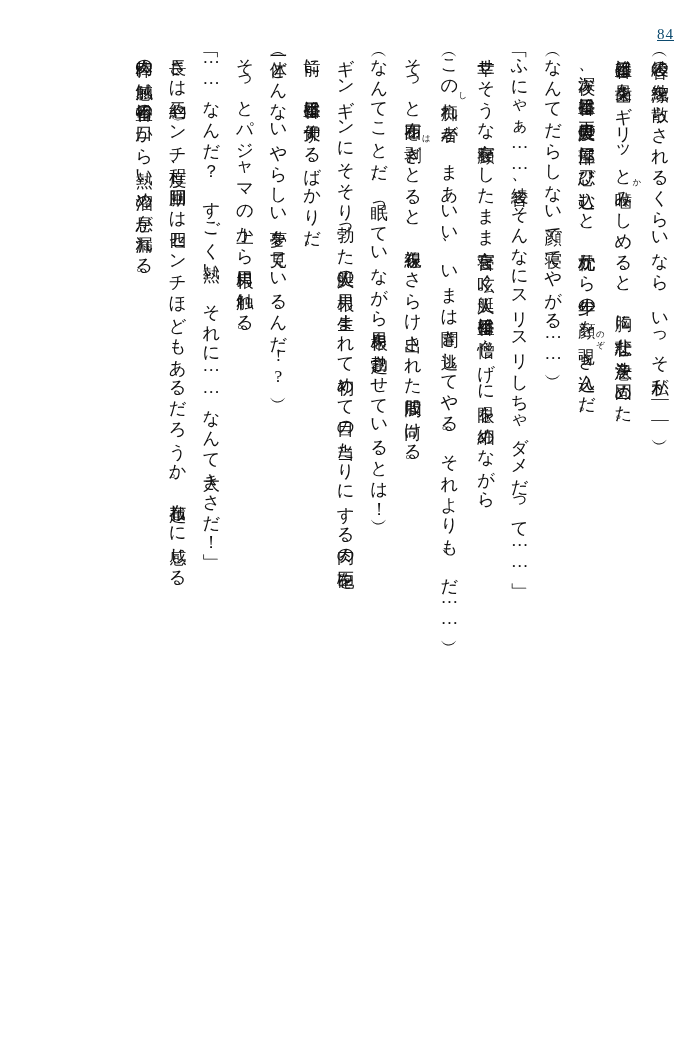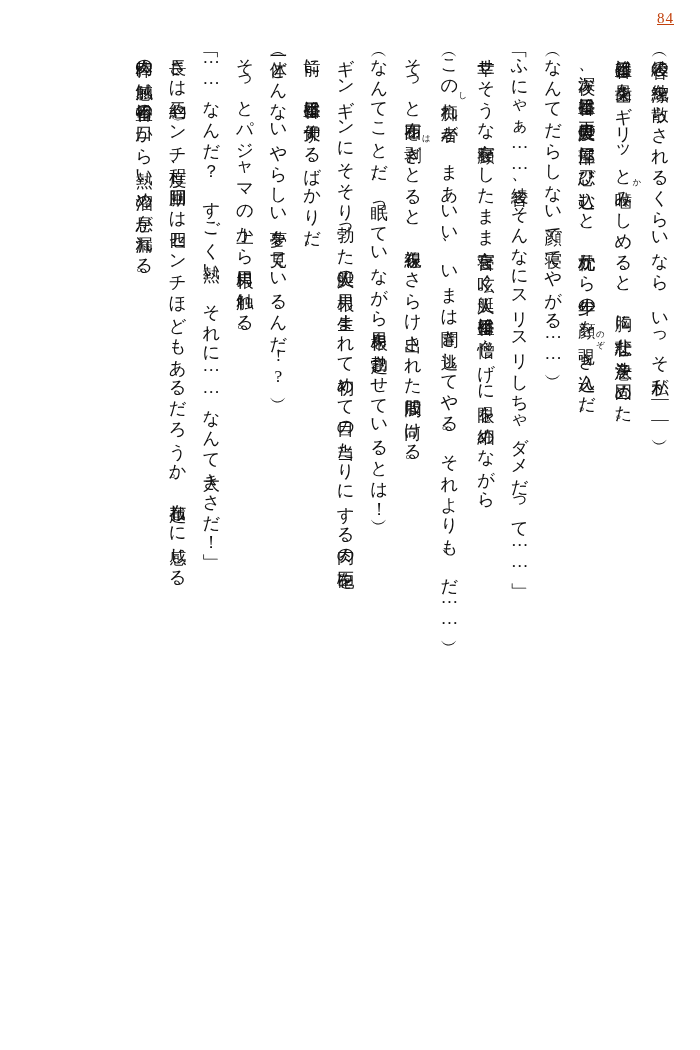--- a/index.html
+++ b/index.html
@@ -17,26 +17,26 @@
   }
   .page {
     width: 700px;
     height: 1050px;
     position: relative;
     box-sizing: border-box;
     background: #fff;
   }
   .page-number {
     position: absolute;
-    top: 10px;
+    top: 26px;
     right: 26px;
     font-size: 15px;
     letter-spacing: 1px;
     font-family: "Liberation Serif", "DejaVu Serif", serif;
-    color: #c2410c;
+    color: #0c4a6e;
     text-decoration: underline;
   }
   .text-body {
     position: absolute;
     top: 46px;
     right: 24px;
     left: 24px;
     bottom: 26px;
     writing-mode: vertical-rl;
     text-orientation: upright;

